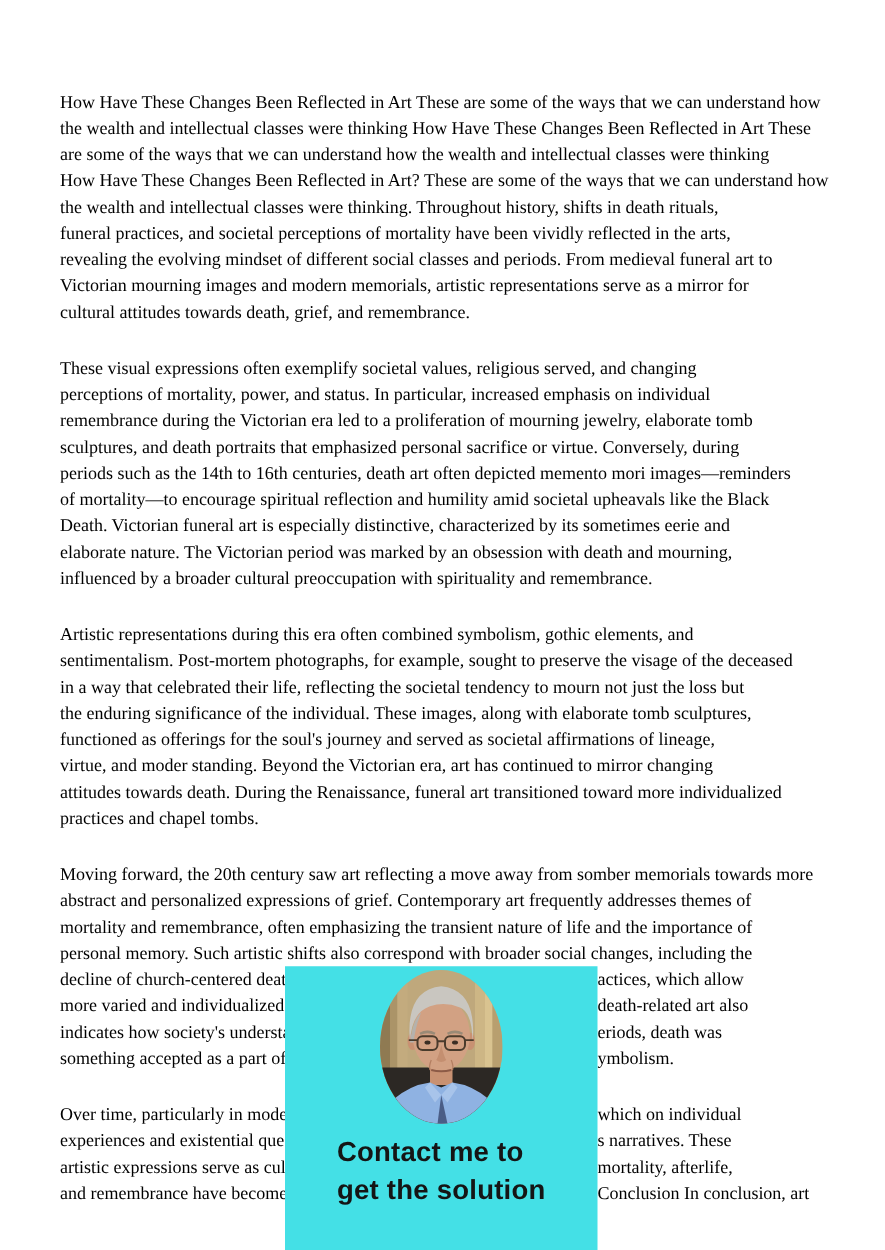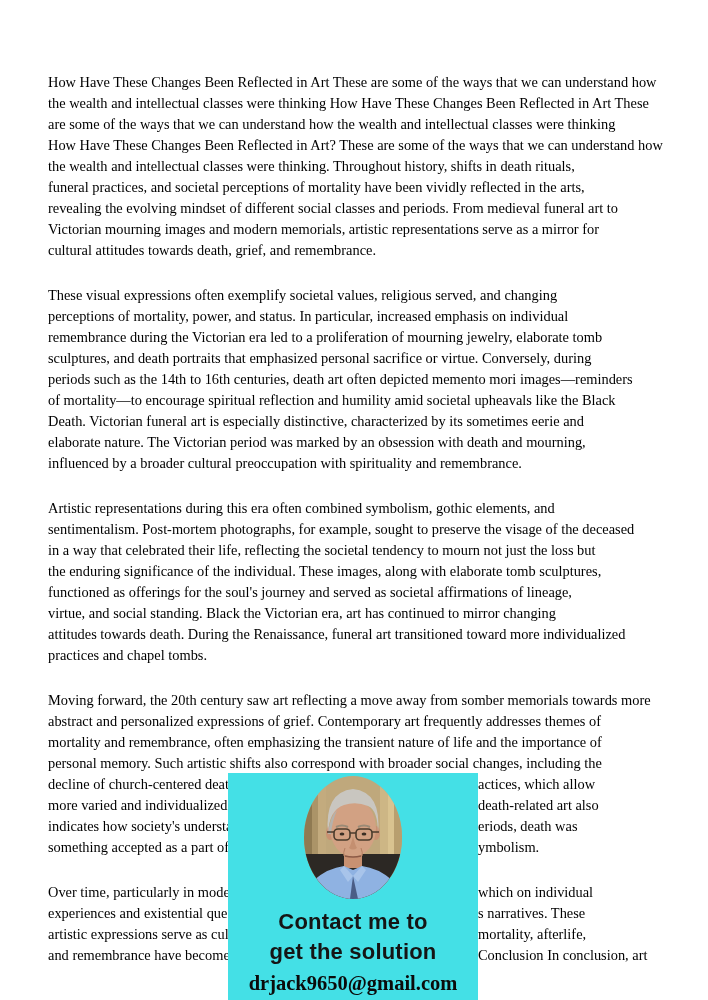--- a/index.html
+++ b/index.html
@@ -18,21 +18,21 @@
   .line{position:relative;height:21px;line-height:21px;white-space:nowrap;}
   .frag-right{position:absolute;left:430px;top:0;white-space:nowrap;text-align:center;}
   .contact-card{
     position:absolute;left:228px;top:734px;width:250px;height:242px;
     z-index:5;
     display:flex;flex-direction:column;align-items:center;
     background:#44e0e6;
   }
   .portrait{flex:0 0 auto;margin-top:3px;display:block;}
   .card-heading{
-    margin-top:8px;text-align:center;
+    margin-top:8px;text-align:left;
     font-family:"Liberation Sans", sans-serif;
     font-weight:700;font-size:22px;line-height:30px;
     color:#151515;letter-spacing:.2px;
   }
   .card-email{
     margin-top:4px;
     font-family:"Liberation Serif", serif;
     font-weight:700;font-size:20.5px;line-height:24px;
     color:#0b0b0b;
   }
@@ -65,21 +65,21 @@
         <div class="line">Death. Victorian funeral art is especially distinctive, characterized by its sometimes eerie and</div>
         <div class="line">elaborate nature. The Victorian period was marked by an obsession with death and mourning,</div>
         <div class="line">influenced by a broader cultural preoccupation with spirituality and remembrance.</div>
       </div>
       <div class="paragraph">
         <div class="line">Artistic representations during this era often combined symbolism, gothic elements, and</div>
         <div class="line">sentimentalism. Post-mortem photographs, for example, sought to preserve the visage of the deceased</div>
         <div class="line">in a way that celebrated their life, reflecting the societal tendency to mourn not just the loss but</div>
         <div class="line">the enduring significance of the individual. These images, along with elaborate tomb sculptures,</div>
         <div class="line">functioned as offerings for the soul's journey and served as societal affirmations of lineage,</div>
-        <div class="line">virtue, and social standing. Black the Victorian era, art has continued to mirror changing</div>
+        <div class="line">virtue, and moder standing. Beyond the Victorian era, art has continued to mirror changing</div>
         <div class="line">attitudes towards death. During the Renaissance, funeral art transitioned toward more individualized</div>
         <div class="line">practices and chapel tombs.</div>
       </div>
       <div class="paragraph">
         <div class="line">Moving forward, the 20th century saw art reflecting a move away from somber memorials towards more</div>
         <div class="line">abstract and personalized expressions of grief. Contemporary art frequently addresses themes of</div>
         <div class="line">mortality and remembrance, often emphasizing the transient nature of life and the importance of</div>
         <div class="line">personal memory. Such artistic shifts also correspond with broader social changes, including the</div>
         <div class="line"><span class="frag-left">decline of church-centered death</span><span class="frag-right">actices, which allow</span></div>
         <div class="line"><span class="frag-left">more varied and individualized</span><span class="frag-right">death-related art also</span></div>
@@ -134,16 +134,15 @@
         <path d="M57,72 Q59,77 58,80" stroke="#b37f62" stroke-width="1" fill="none"></path>
         <path d="M41,80 Q49,82 57,80" stroke="#8c5a46" stroke-width="1.6" fill="none"></path>
       </g>
     </svg>
 
     <div class="card-heading">
       <div>Contact me to</div>
       <div>get the solution</div>
     </div>
 
-    <div class="card-email">drjack9650@gmail.com</div>
   </div>
 
 </div>
 
 </body></html>

